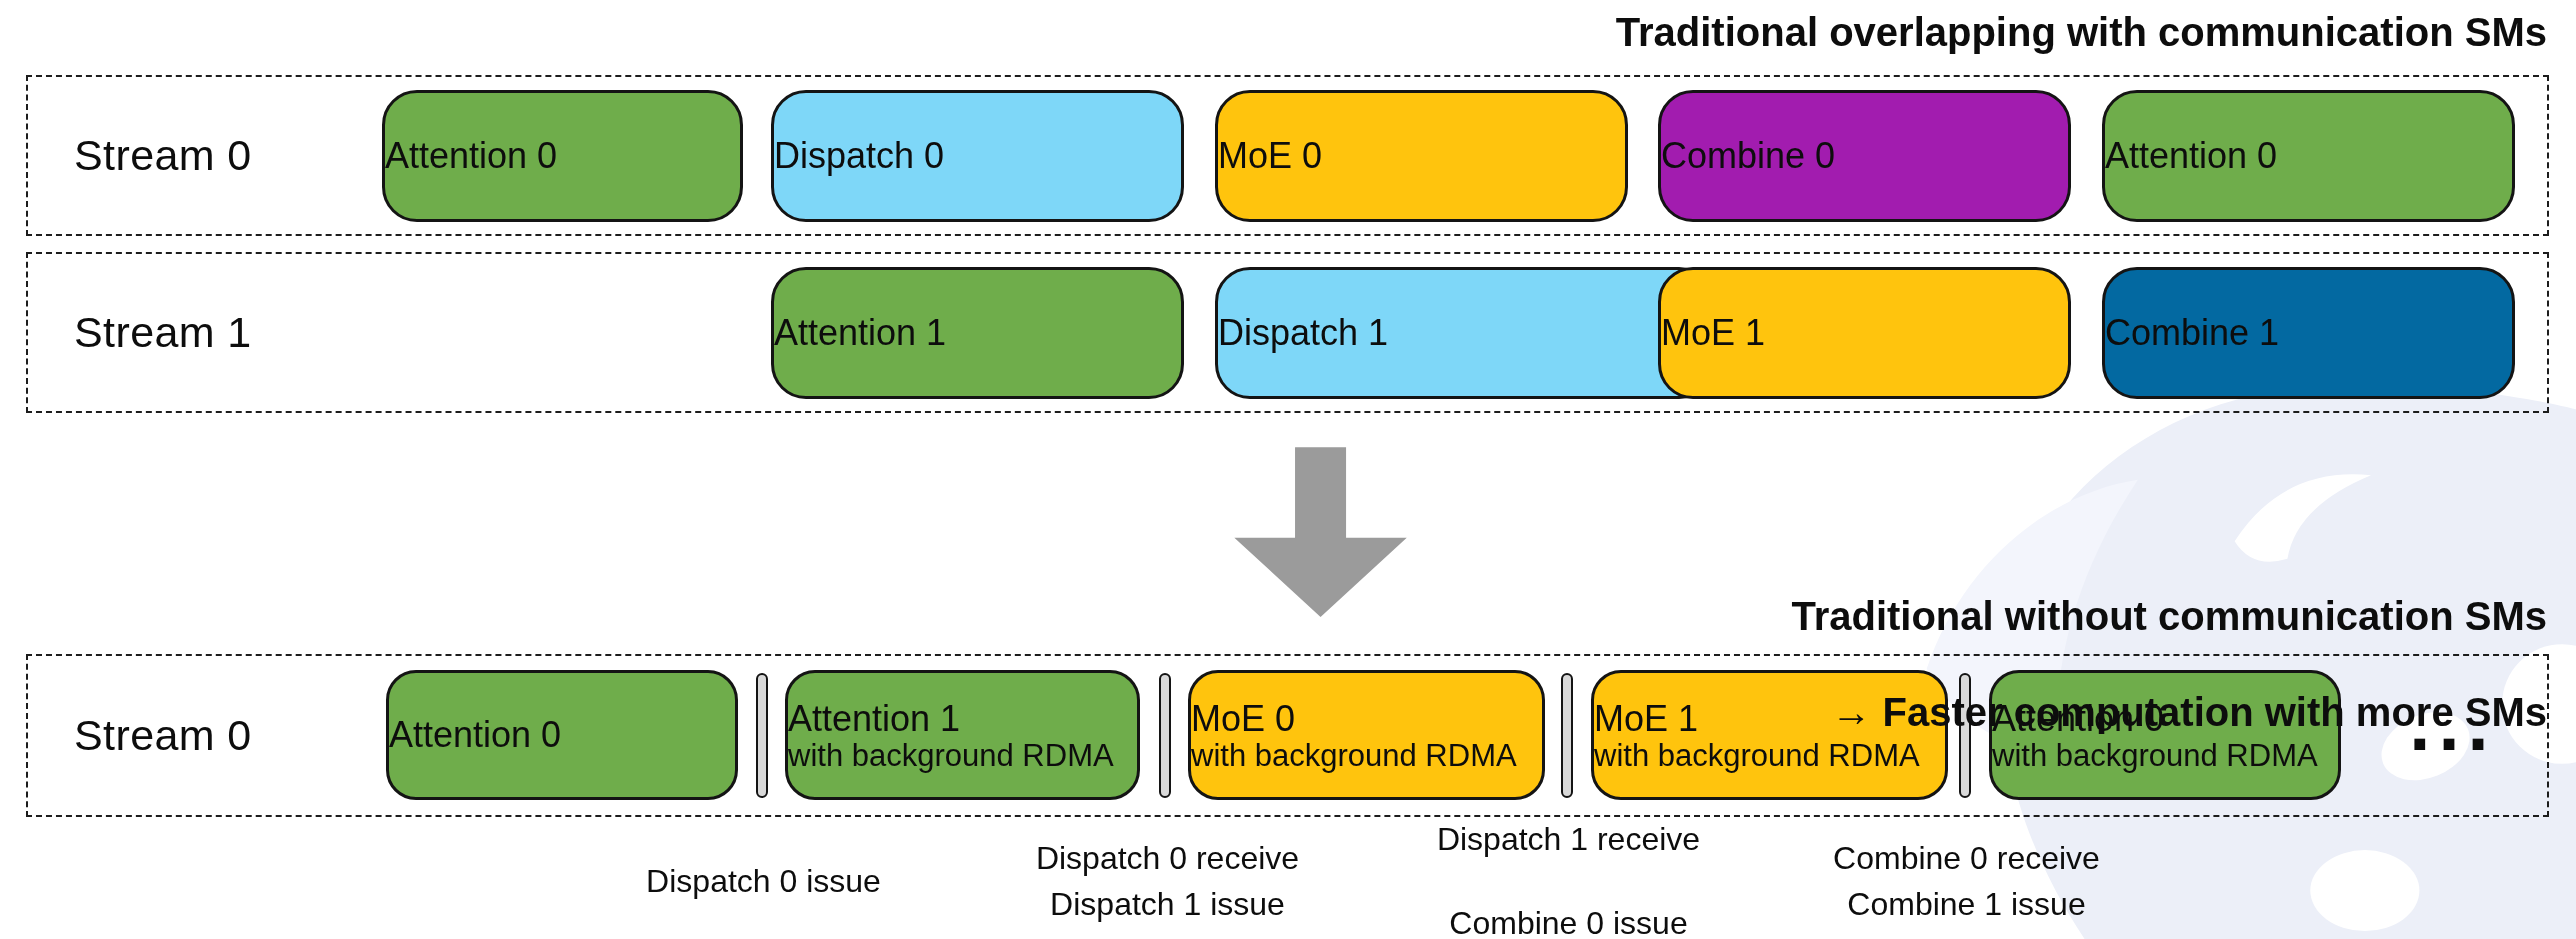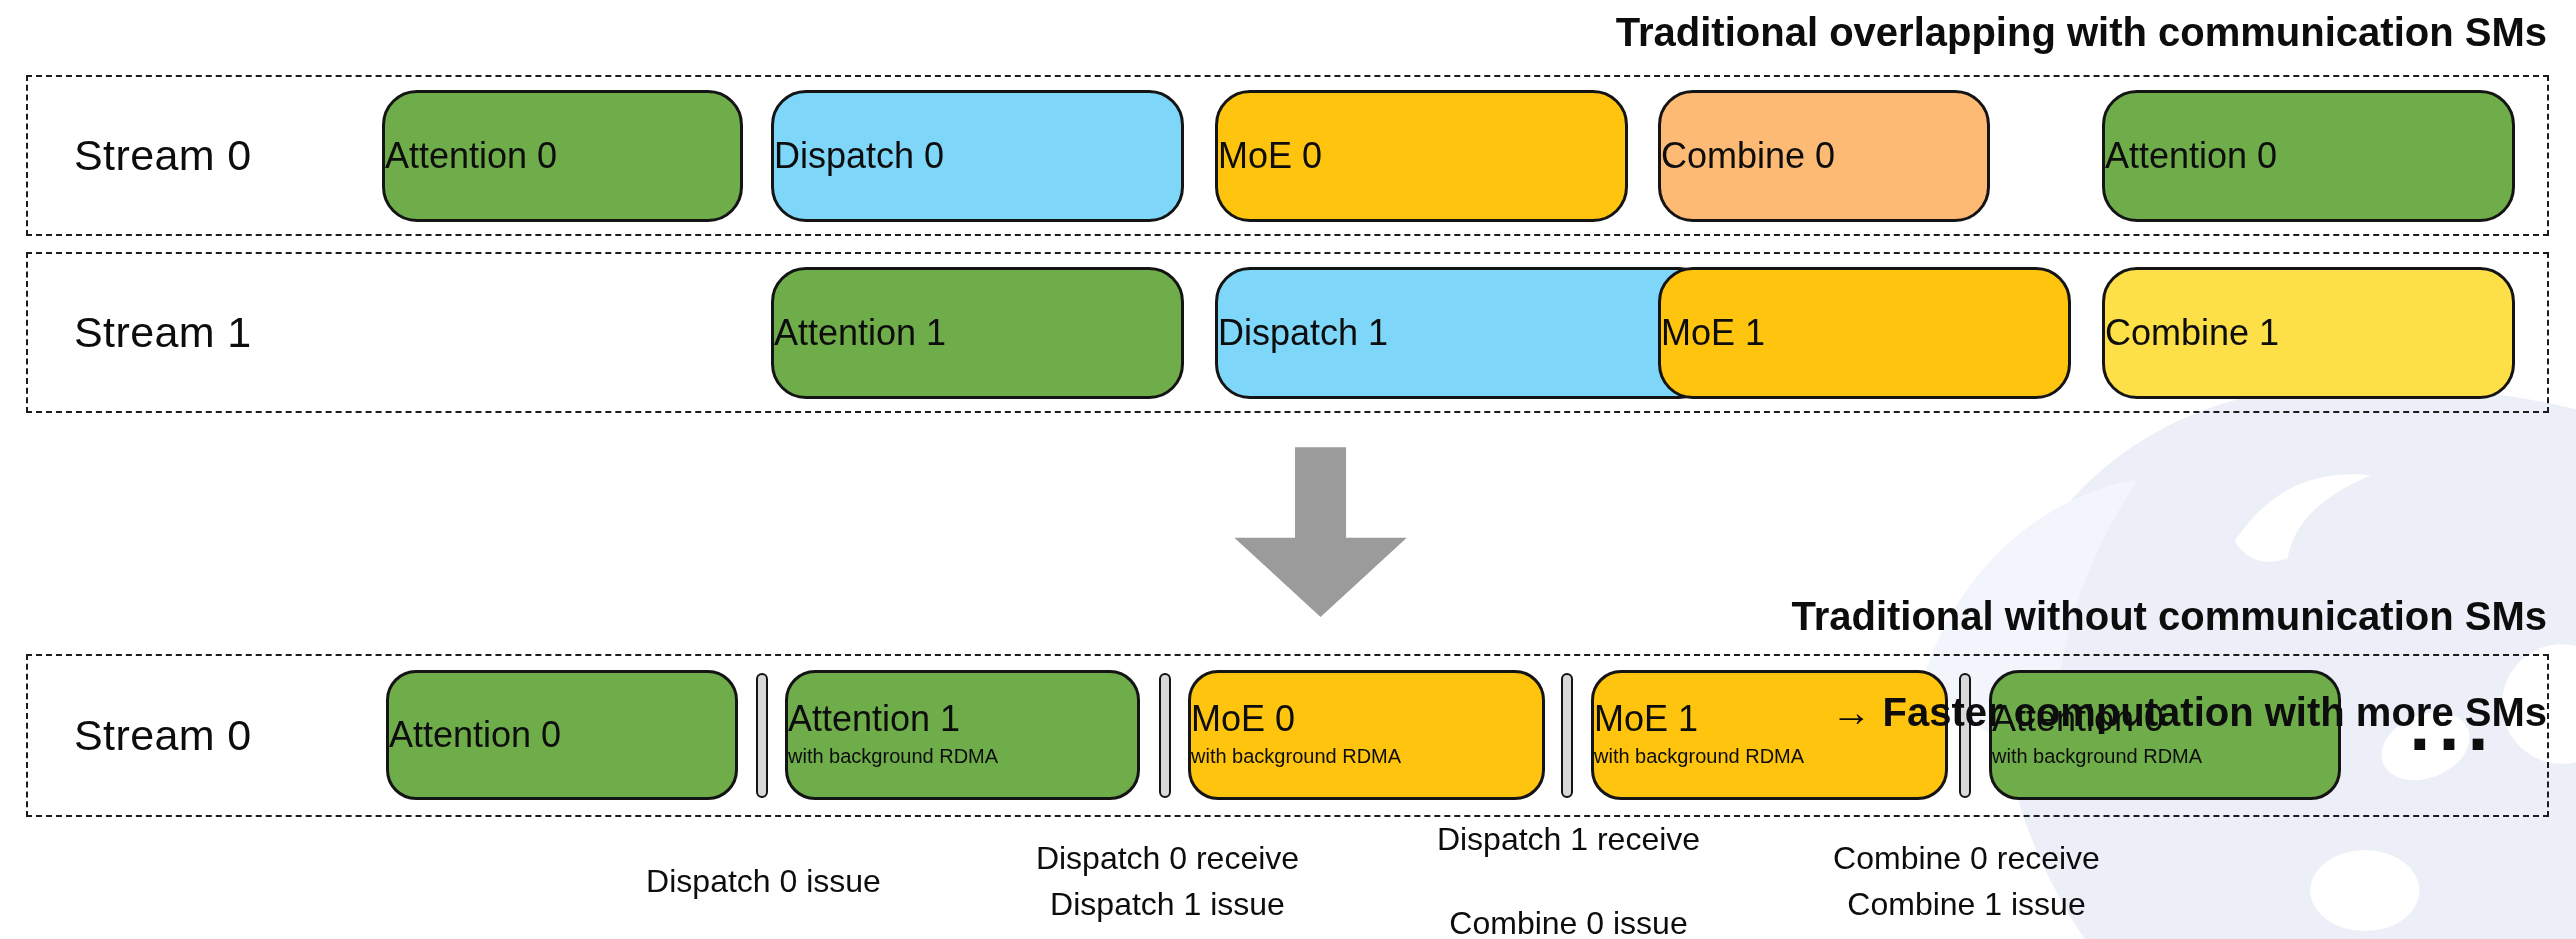--- a/index.html
+++ b/index.html
@@ -25,21 +25,21 @@
   }
 
   .block{
     position:absolute;box-sizing:border-box;border:3.5px solid #141414;
     display:flex;flex-direction:column;align-items:flex-start;justify-content:center;
     text-align:center;
   }
   .row-block{top:13px;height:132px;border-radius:35px;}
   .bottom-block{top:14px;height:130px;border-radius:30px;}
   .block-label{font-size:36px;line-height:40px;}
-  .block-sub{font-size:20px;line-height:30px;margin-top:2.6px;}
+  .block-sub{font-size:31px;line-height:30px;margin-top:2.6px;}
 
   .sep{
     position:absolute;top:16.7px;height:125px;width:12.3px;box-sizing:border-box;
     border:2.6px solid #141414;border-radius:8px;background:#d9d9d9;
   }
 
   .big-title{
     position:absolute;right:29px;font-weight:bold;font-size:40px;
     text-align:right;line-height:48px;z-index:2;white-space:pre-line;
   }
@@ -79,42 +79,42 @@
   <div id="row1-blocks">
       <div class="block row-block" style="left: 354px; width: 361px; background: rgb(111, 173, 75);">
         <span class="block-label">Attention 0</span>
       </div>
       <div class="block row-block" style="left: 743px; width: 413px; background: rgb(126, 215, 248);">
         <span class="block-label">Dispatch 0</span>
       </div>
       <div class="block row-block" style="left: 1187px; width: 413px; background: rgb(255, 196, 13);">
         <span class="block-label">MoE 0</span>
       </div>
-      <div class="block row-block" style="left: 1630px; width: 332px; background: #fdba74;">
+      <div class="block row-block" style="left: 1630px; width: 413px; background: #a21caf;">
         <span class="block-label">Combine 0</span>
       </div>
       <div class="block row-block" style="left: 2074px; width: 413px; background: rgb(111, 173, 75);">
         <span class="block-label">Attention 0</span>
       </div>
     </div>
 </div>
 
 <div id="box-stream1" class="dashed-box">
   <div class="stream-label">Stream 1</div>
   <div id="row2-blocks">
       <div class="block row-block" style="left: 743px; width: 413px; background: rgb(111, 173, 75);">
         <span class="block-label">Attention 1</span>
       </div>
       <div class="block row-block" style="left: 1187px; width: 499px; background: rgb(126, 215, 248);">
         <span class="block-label">Dispatch 1</span>
       </div>
       <div class="block row-block" style="left: 1630px; width: 413px; background: rgb(255, 196, 13);">
         <span class="block-label">MoE 1</span>
       </div>
-      <div class="block row-block" style="left: 2074px; width: 413px; background: #fde047;">
+      <div class="block row-block" style="left: 2074px; width: 413px; background: #0369a1;">
         <span class="block-label">Combine 1</span>
       </div>
     </div>
 </div>
 
 <svg class="layer" width="2576" height="940" viewBox="0 0 2928 1068" style="z-index:1;">
   <polygon fill="#9B9B9B" points="1472,508 1530,508 1530,611 1599,611 1501,701 1403,611 1472,611"></polygon>
 </svg>
 
 <div id="mid-title" class="big-title">

